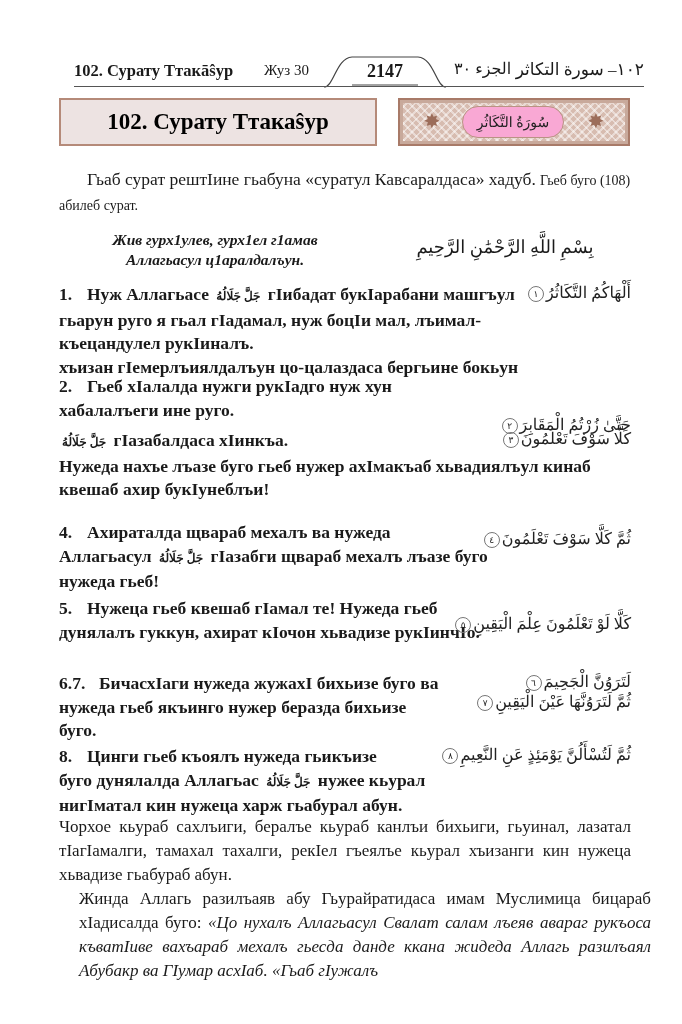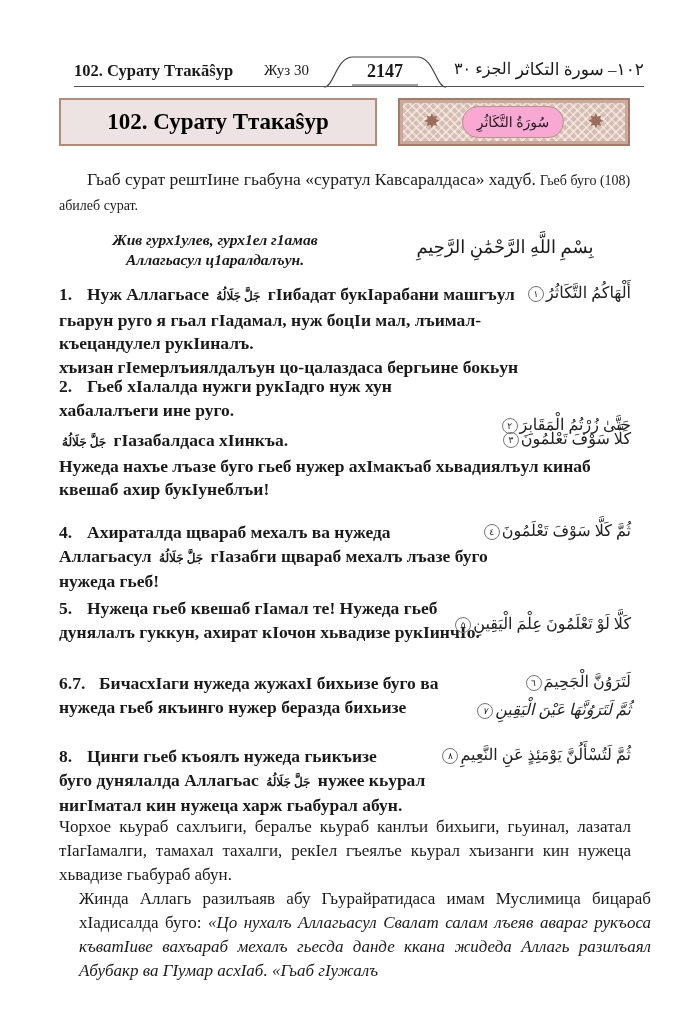--- a/index.html
+++ b/index.html
@@ -112,35 +112,36 @@
       <div class="ru"><span class="num">2.</span><span>Гьеб хIалалда нужги рукIадго нуж хун</span> </div>
       <div class="ru"><span>хабалалъеги ине руго.</span> </div>
     </div>
     <div class="verse" style="top: 429px;">
       <div class="ar" style="top: 0px;"><span>كَلَّا سَوْفَ تَعْلَمُونَ</span><span class="vmark">٣</span></div>
       <div class="ru"><span class="jalla">جَلَّ جَلَالُهُ</span> <span>гIазабалдаса хIинкъа.</span> </div>
       <div class="ru"><span>Нужеда нахъе лъазе буго гьеб нужер ахIмакъаб хьвадиялъул кинаб</span> </div>
       <div class="ru"><span>квешаб ахир букIунеблъи!</span> </div>
     </div>
     <div class="verse" style="top: 521px;">
-      <div class="ar" style="top: 0px; margin-left: 8px;"><span>ثُمَّ كَلَّا سَوْفَ تَعْلَمُونَ</span><span class="vmark">٤</span></div>
+      <div class="ar" style="top: 8px; margin-left: 8px;"><span>ثُمَّ كَلَّا سَوْفَ تَعْلَمُونَ</span><span class="vmark">٤</span></div>
       <div class="ru"><span class="num">4.</span><span>Ахираталда щвараб мехалъ ва нужеда</span> </div>
       <div class="ru"><span>Аллагьасул</span> <span class="jalla">جَلَّ جَلَالُهُ</span> <span>гIазабги щвараб мехалъ лъазе буго</span> </div>
       <div class="ru"><span>нужеда гьеб!</span> </div>
     </div>
     <div class="verse" style="top: 597px;">
       <div class="ar" style="top: 17px;"><span>كَلَّا لَوْ تَعْلَمُونَ عِلْمَ الْيَقِينِ</span><span class="vmark">٥</span></div>
       <div class="ru"><span class="num">5.</span><span>Нужеца гьеб квешаб гIамал те! Нужеда гьеб</span> </div>
       <div class="ru"><span>дунялалъ гуккун, ахират кIочон хьвадизе рукIинчIо.</span> </div>
     </div>
     <div class="verse" style="top: 672px;">
       <div class="ar" style="top: 0px;"><span>لَتَرَوُنَّ الْجَحِيمَ</span><span class="vmark">٦</span></div>
-      <div class="ar" style="top: 28px; font-style: italic;"><span>ثُمَّ لَتَرَوُنَّهَا عَيْنَ الْيَقِينِ</span><span class="vmark">٧</span></div>
+      <div class="ar" style="top: 20px;"><span>ثُمَّ لَتَرَوُنَّهَا عَيْنَ الْيَقِينِ</span><span class="vmark">٧</span></div>
       <div class="ru"><span class="num" style="width: 40px;">6.7.</span><span>БичасхIаги нужеда жужахI бихьизе буго ва</span> </div>
       <div class="ru"><span>нужеда гьеб якъинго нужер беразда бихьизе</span> </div>
+      <div class="ru"><span>буго.</span> </div>
     </div>
     <div class="verse" style="top: 745px;">
       <div class="ar" style="top: 0px;"><span>ثُمَّ لَتُسْأَلُنَّ يَوْمَئِذٍ عَنِ النَّعِيمِ</span><span class="vmark">٨</span></div>
       <div class="ru"><span class="num">8.</span><span>Цинги гьеб къоялъ нужеда гьикъизе</span> </div>
       <div class="ru"><span>буго дунялалда Аллагьас</span> <span class="jalla">جَلَّ جَلَالُهُ</span> <span>нужее кьурал</span> </div>
       <div class="ru"><span>нигIматал кин нужеца харж гьабурал абун.</span> </div>
     </div>
   </div>
 
 <div class="para" style="top:815px;">

